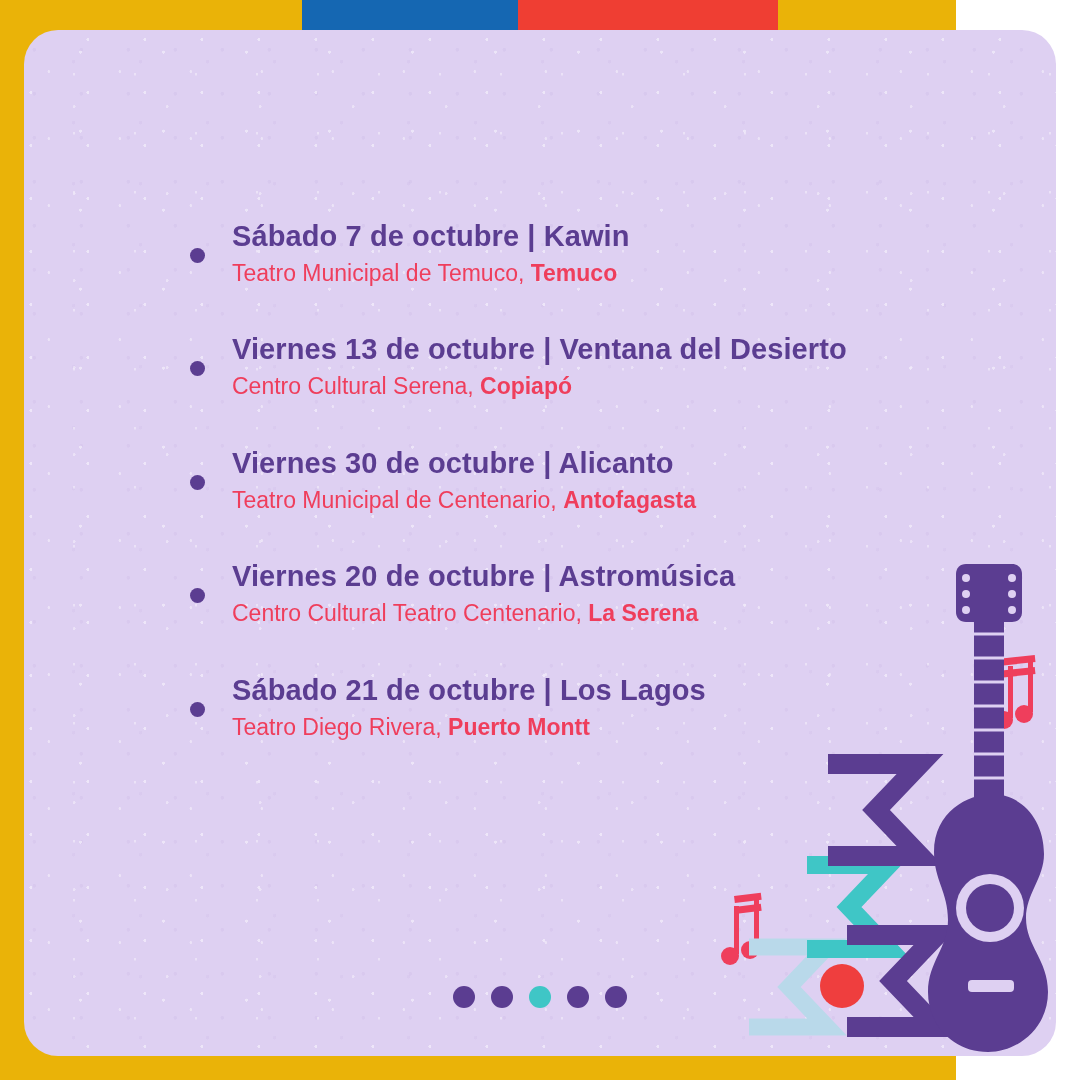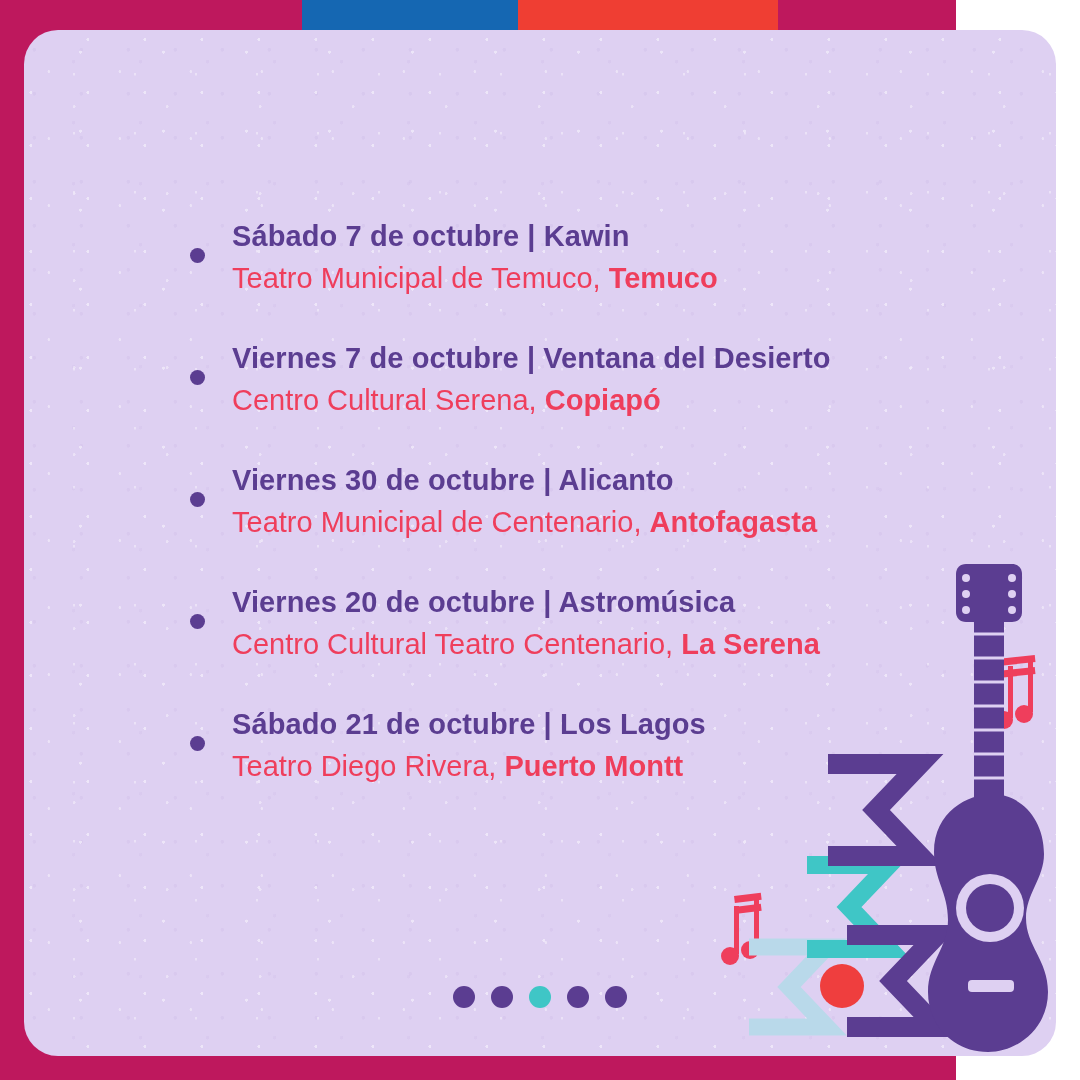--- a/index.html
+++ b/index.html
@@ -9,21 +9,21 @@
     height: 1080px;
     background: #ffffff;
     font-family: "Liberation Sans", sans-serif;
     overflow: hidden;
   }
 
   #poster {
     position: relative;
     width: 956px;
     height: 1080px;
-    background: #be185d;
+    background: #eab308;
   }
 
   
   .flagbar {
     position: absolute;
     top: 0;
     height: 30px;
   }
   .flagbar.blue  { left: 302px; width: 216px; background: #1567b2; }
   .flagbar.red   { left: 518px; width: 260px; background: #ef3e33; }
@@ -85,21 +85,21 @@
   .line-date {
     font-size: 29px;
     font-weight: bold;
     color: #5b3d91;
     letter-spacing: .1px;
     line-height: 1.45;
     white-space: nowrap;
   }
 
   .line-venue {
-    font-size: 29px;
+    font-size: 23px;
     color: #ef3e5c;
     line-height: 1.45;
     white-space: nowrap;
   }
   .line-venue .city { font-weight: bold; }
 
   
   .dots {
     position: absolute;
     left: 0;
@@ -142,21 +142,21 @@
     <div class="events">
 
       <div class="event">
         <span class="bullet"></span>
         <div class="line-date">Sábado 7 de octubre | Kawin</div>
         <div class="line-venue"><span>Teatro Municipal de Temuco, </span><span class="city">Temuco</span></div>
       </div>
 
       <div class="event">
         <span class="bullet"></span>
-        <div class="line-date">Viernes 7 de octubre | Ventana del Desierto</div>
+        <div class="line-date">Viernes 13 de octubre | Ventana del Desierto</div>
         <div class="line-venue"><span>Centro Cultural Serena, </span><span class="city">Copiapó</span></div>
       </div>
 
       <div class="event">
         <span class="bullet"></span>
         <div class="line-date">Viernes 30 de octubre | Alicanto</div>
         <div class="line-venue"><span>Teatro Municipal de Centenario, </span><span class="city">Antofagasta</span></div>
       </div>
 
       <div class="event">

